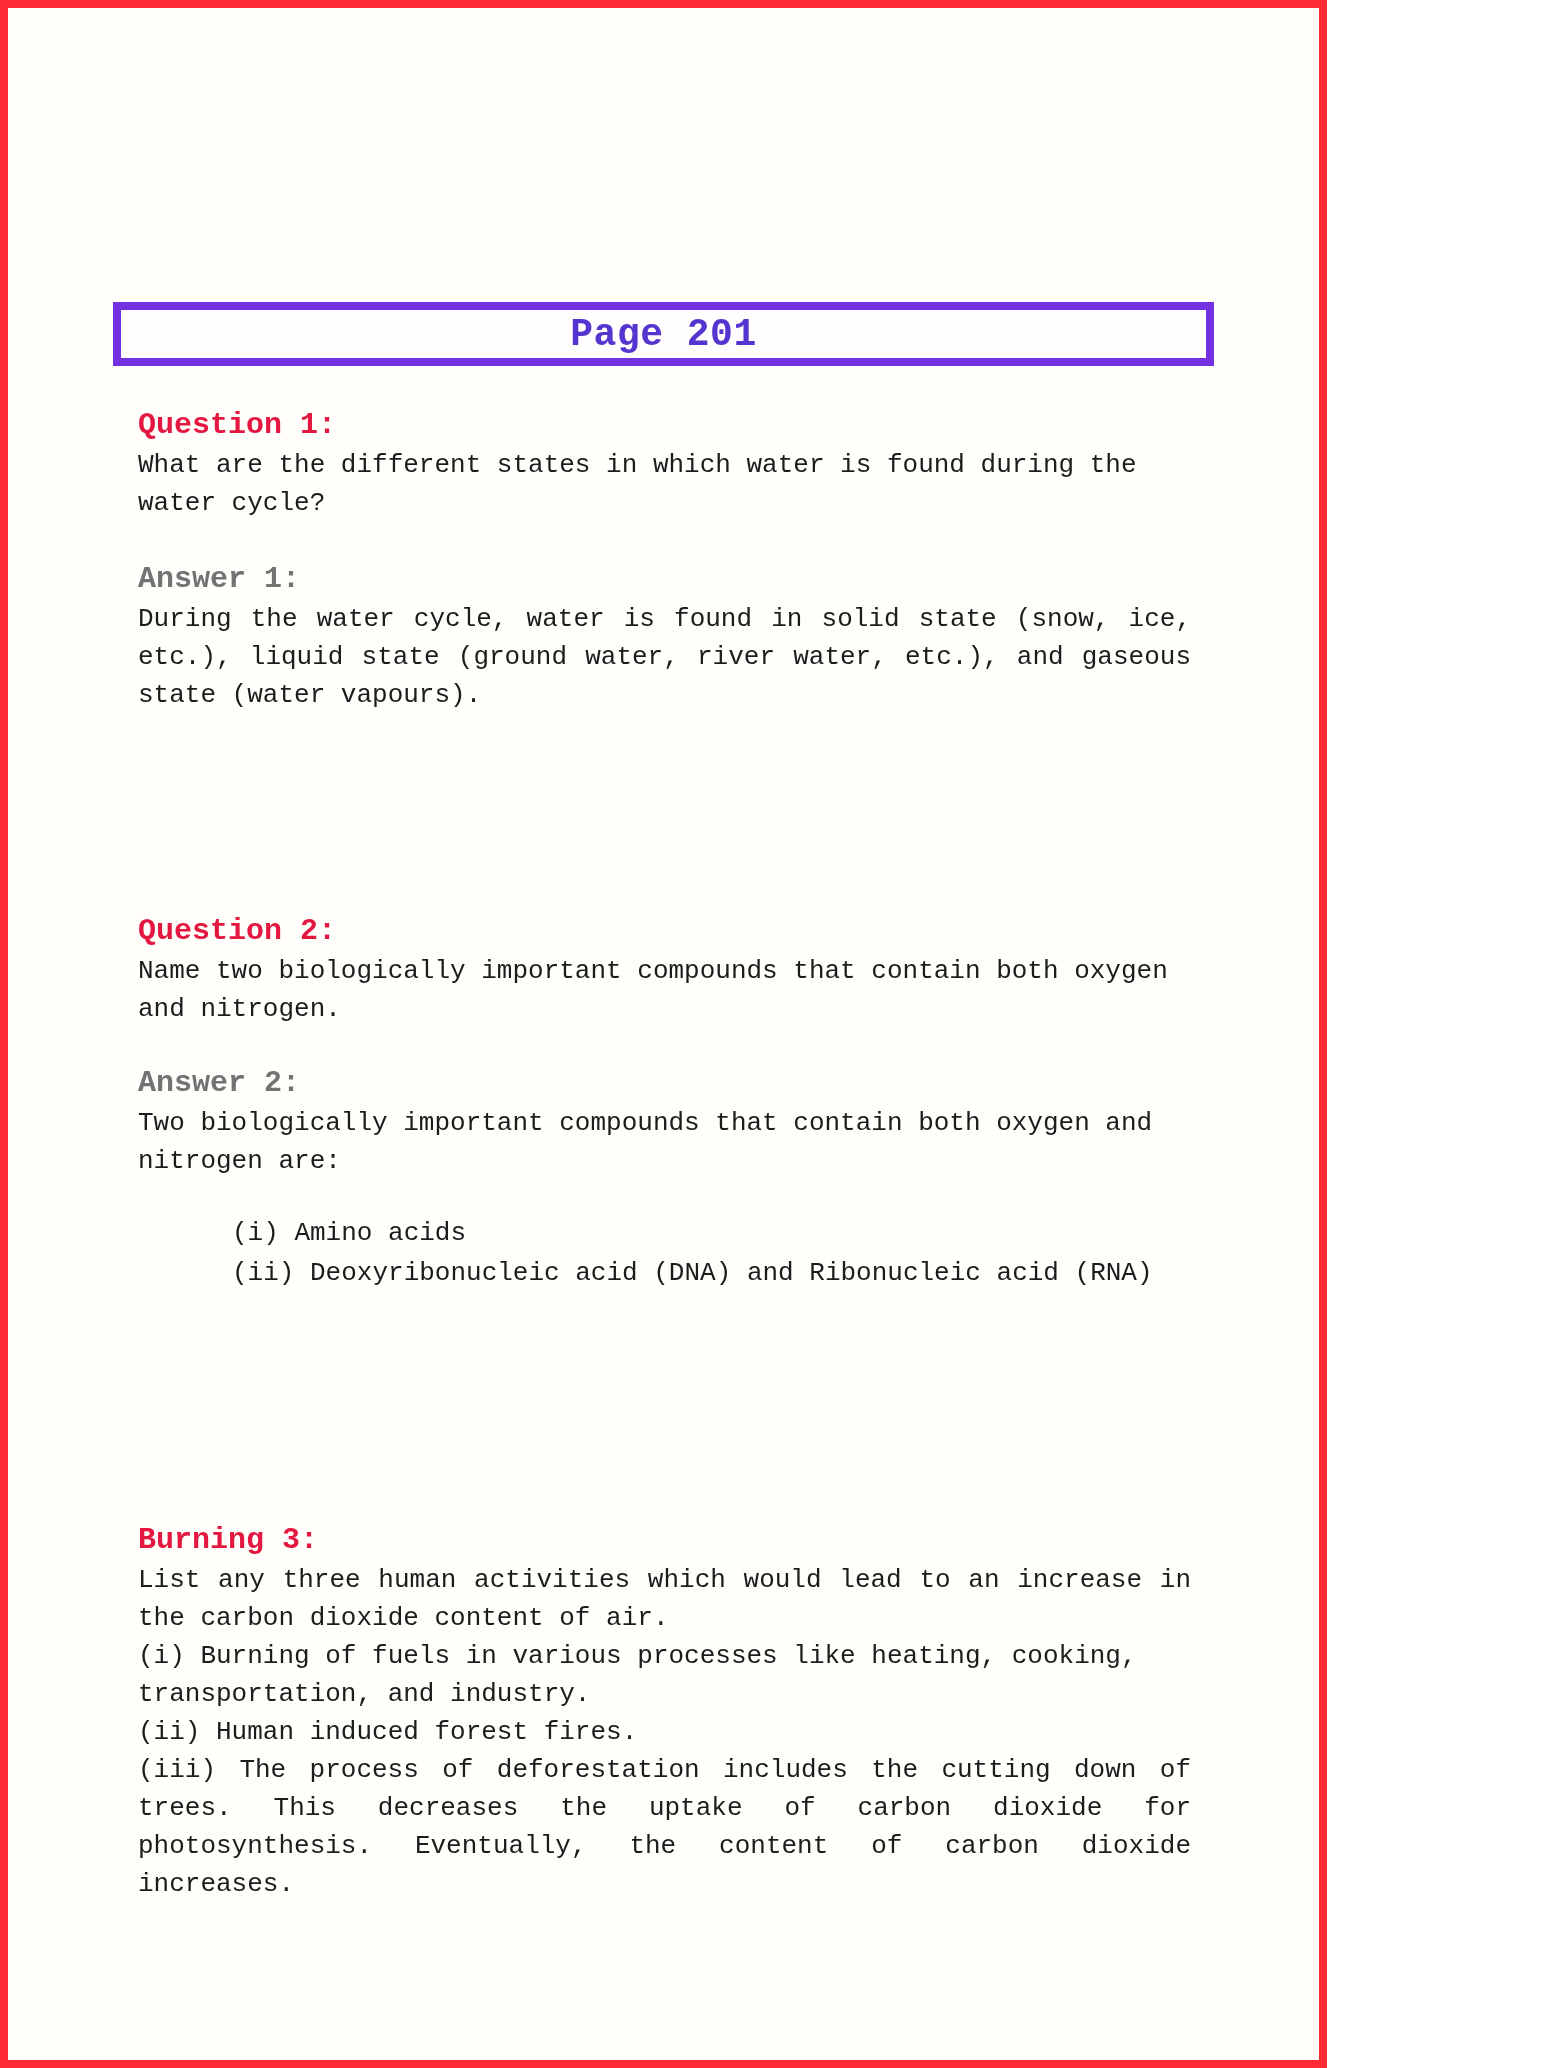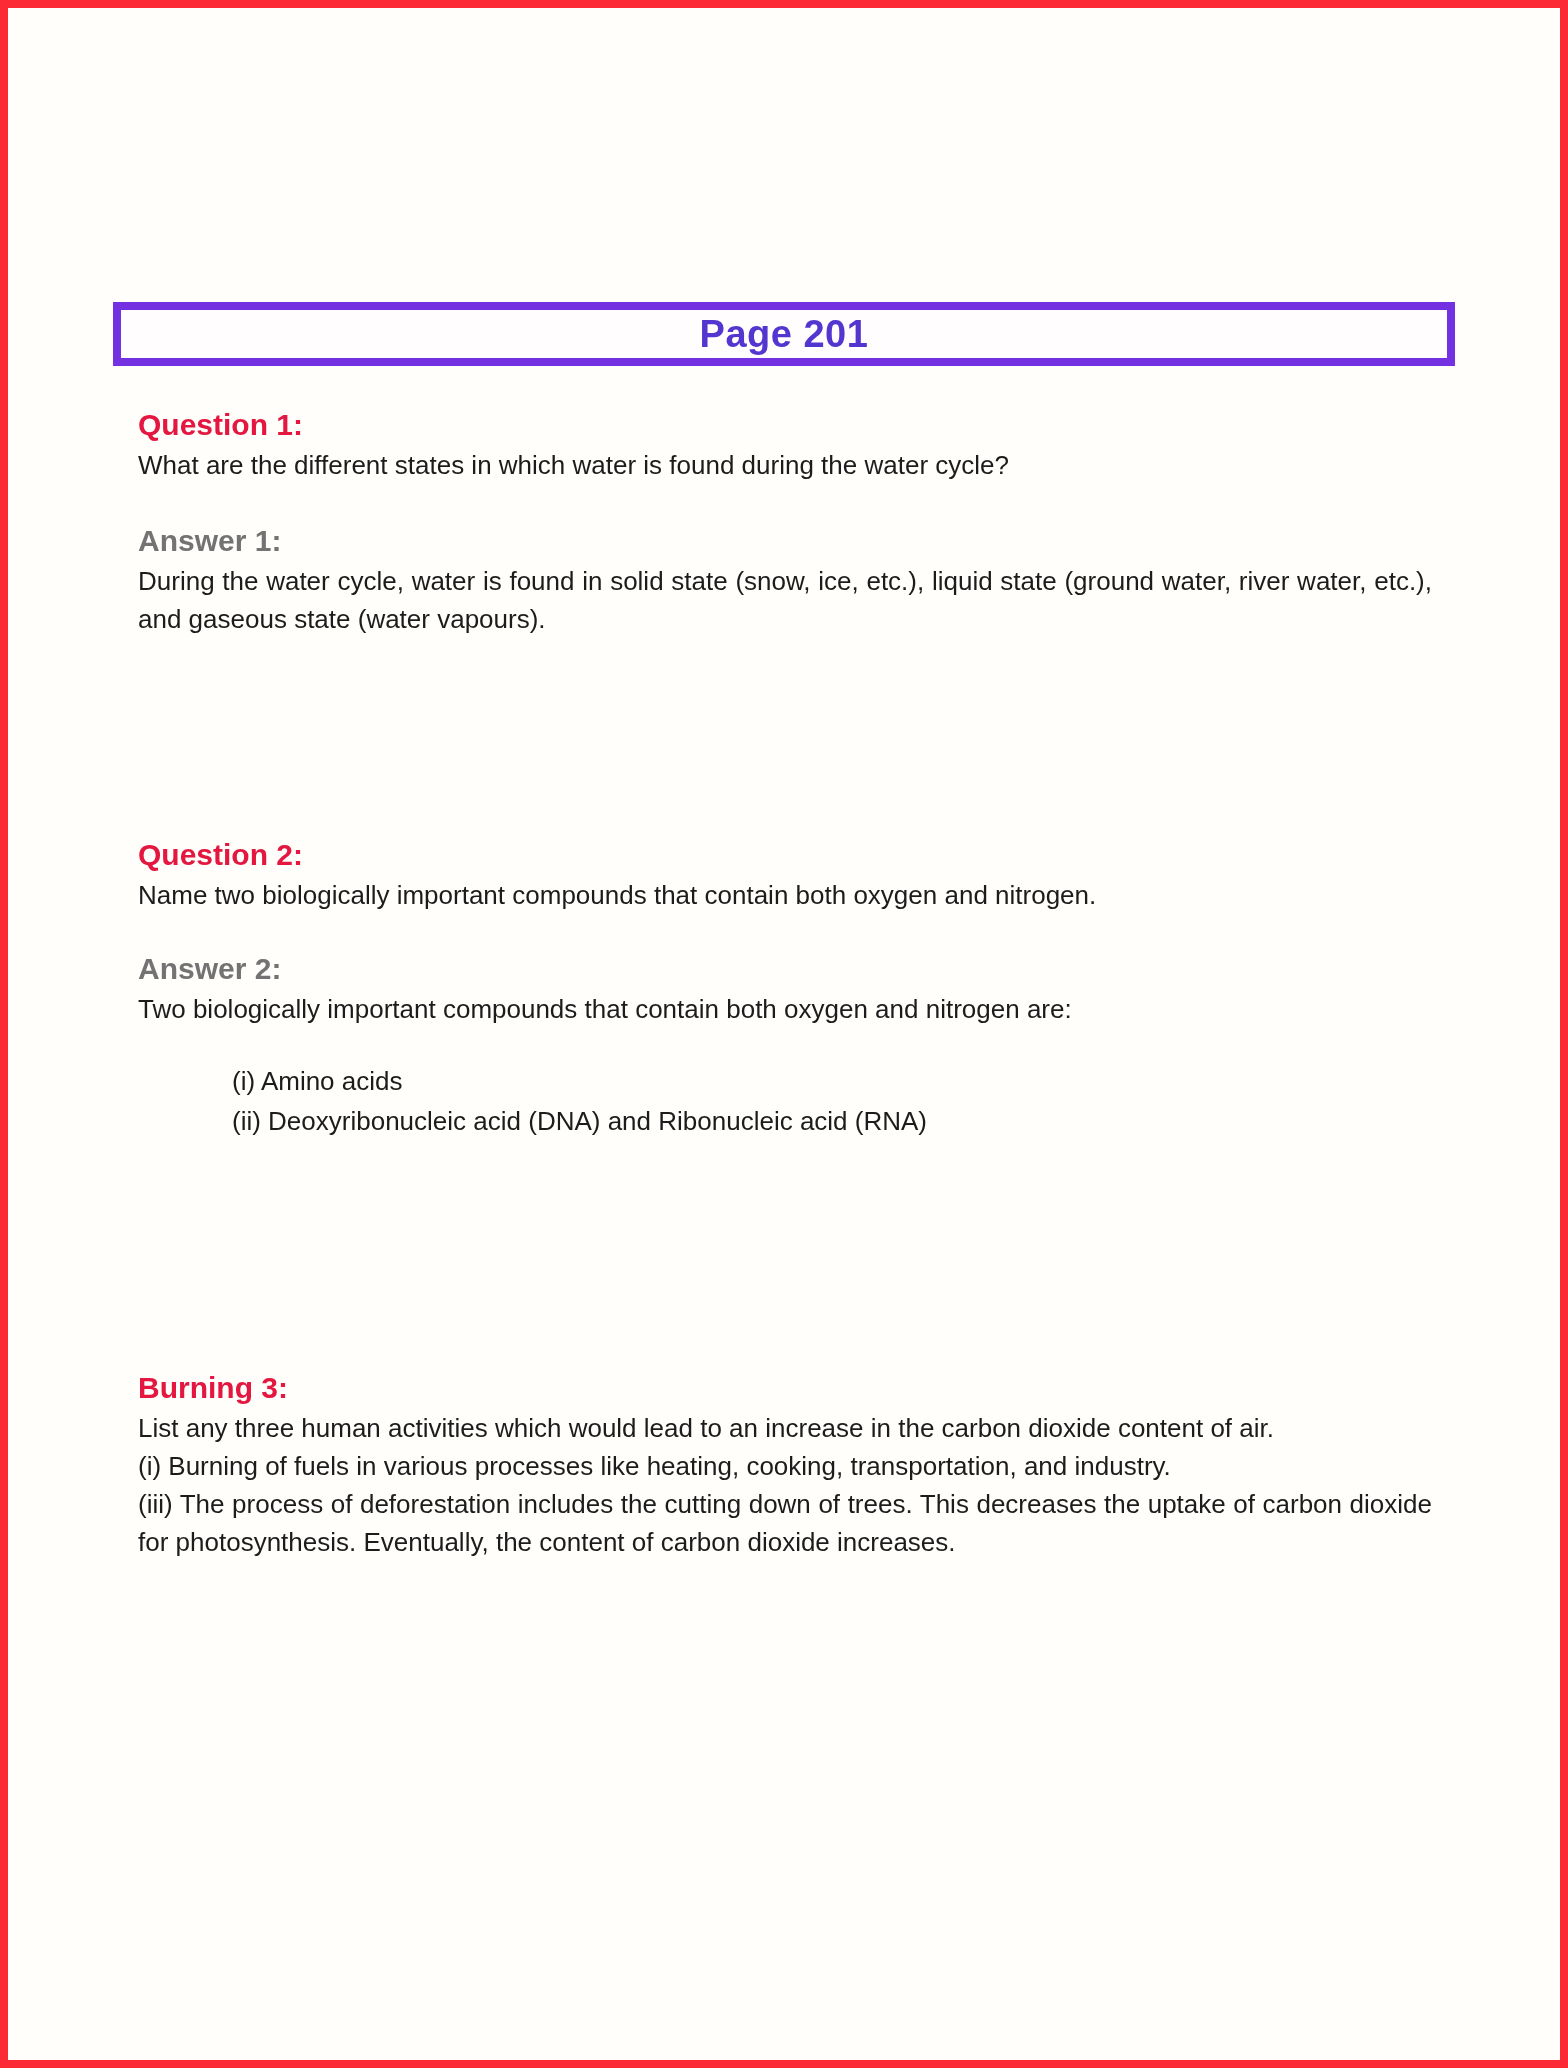--- a/index.html
+++ b/index.html
@@ -2,26 +2,26 @@
 <html><head>
 <meta charset="utf-8">
 <style>
   html, body {
     margin: 0;
     padding: 0;
     background: #ffffff;
   }
   .page {
     position: relative;
-    width: 1568px;
+    width: 1327px;
     height: 2068px;
     box-sizing: border-box;
     border: 8px solid #fb2a35;
     background: #fffefb;
-    font-family: Liberation Sans, sans-serif;
+    font-family: Liberation Mono, monospace;
     overflow: hidden;
   }
   .header-box {
     box-sizing: border-box;
     margin: 294px 105px 0 105px;
     height: 64px;
     border: 8px solid #7431e2;
     background: #fffdfd;
     text-align: center;
     display: flex;
@@ -88,17 +88,18 @@
       <div class="answer-items">
         <p class="a-item">(i) Amino acids</p>
         <p class="a-item">(ii) Deoxyribonucleic acid (DNA) and Ribonucleic acid (RNA)</p>
       </div>
     </section>
 
     <section class="qa qa-3">
       <h2 class="q-label">Burning 3:</h2>
       <p class="q-text justify">List any three human activities which would lead to an increase in the carbon dioxide content of air.</p>
       <p class="a-text">(i) Burning of fuels in various processes like heating, cooking, transportation, and industry.</p>
+      <p class="a-text">(ii) Human induced forest fires.</p>
       <p class="a-text justify">(iii) The process of deforestation includes the cutting down of trees. This decreases the uptake of carbon dioxide for photosynthesis. Eventually, the content of carbon dioxide increases.</p>
     </section>
 
   </div>
 </div>
 
 </body></html>

